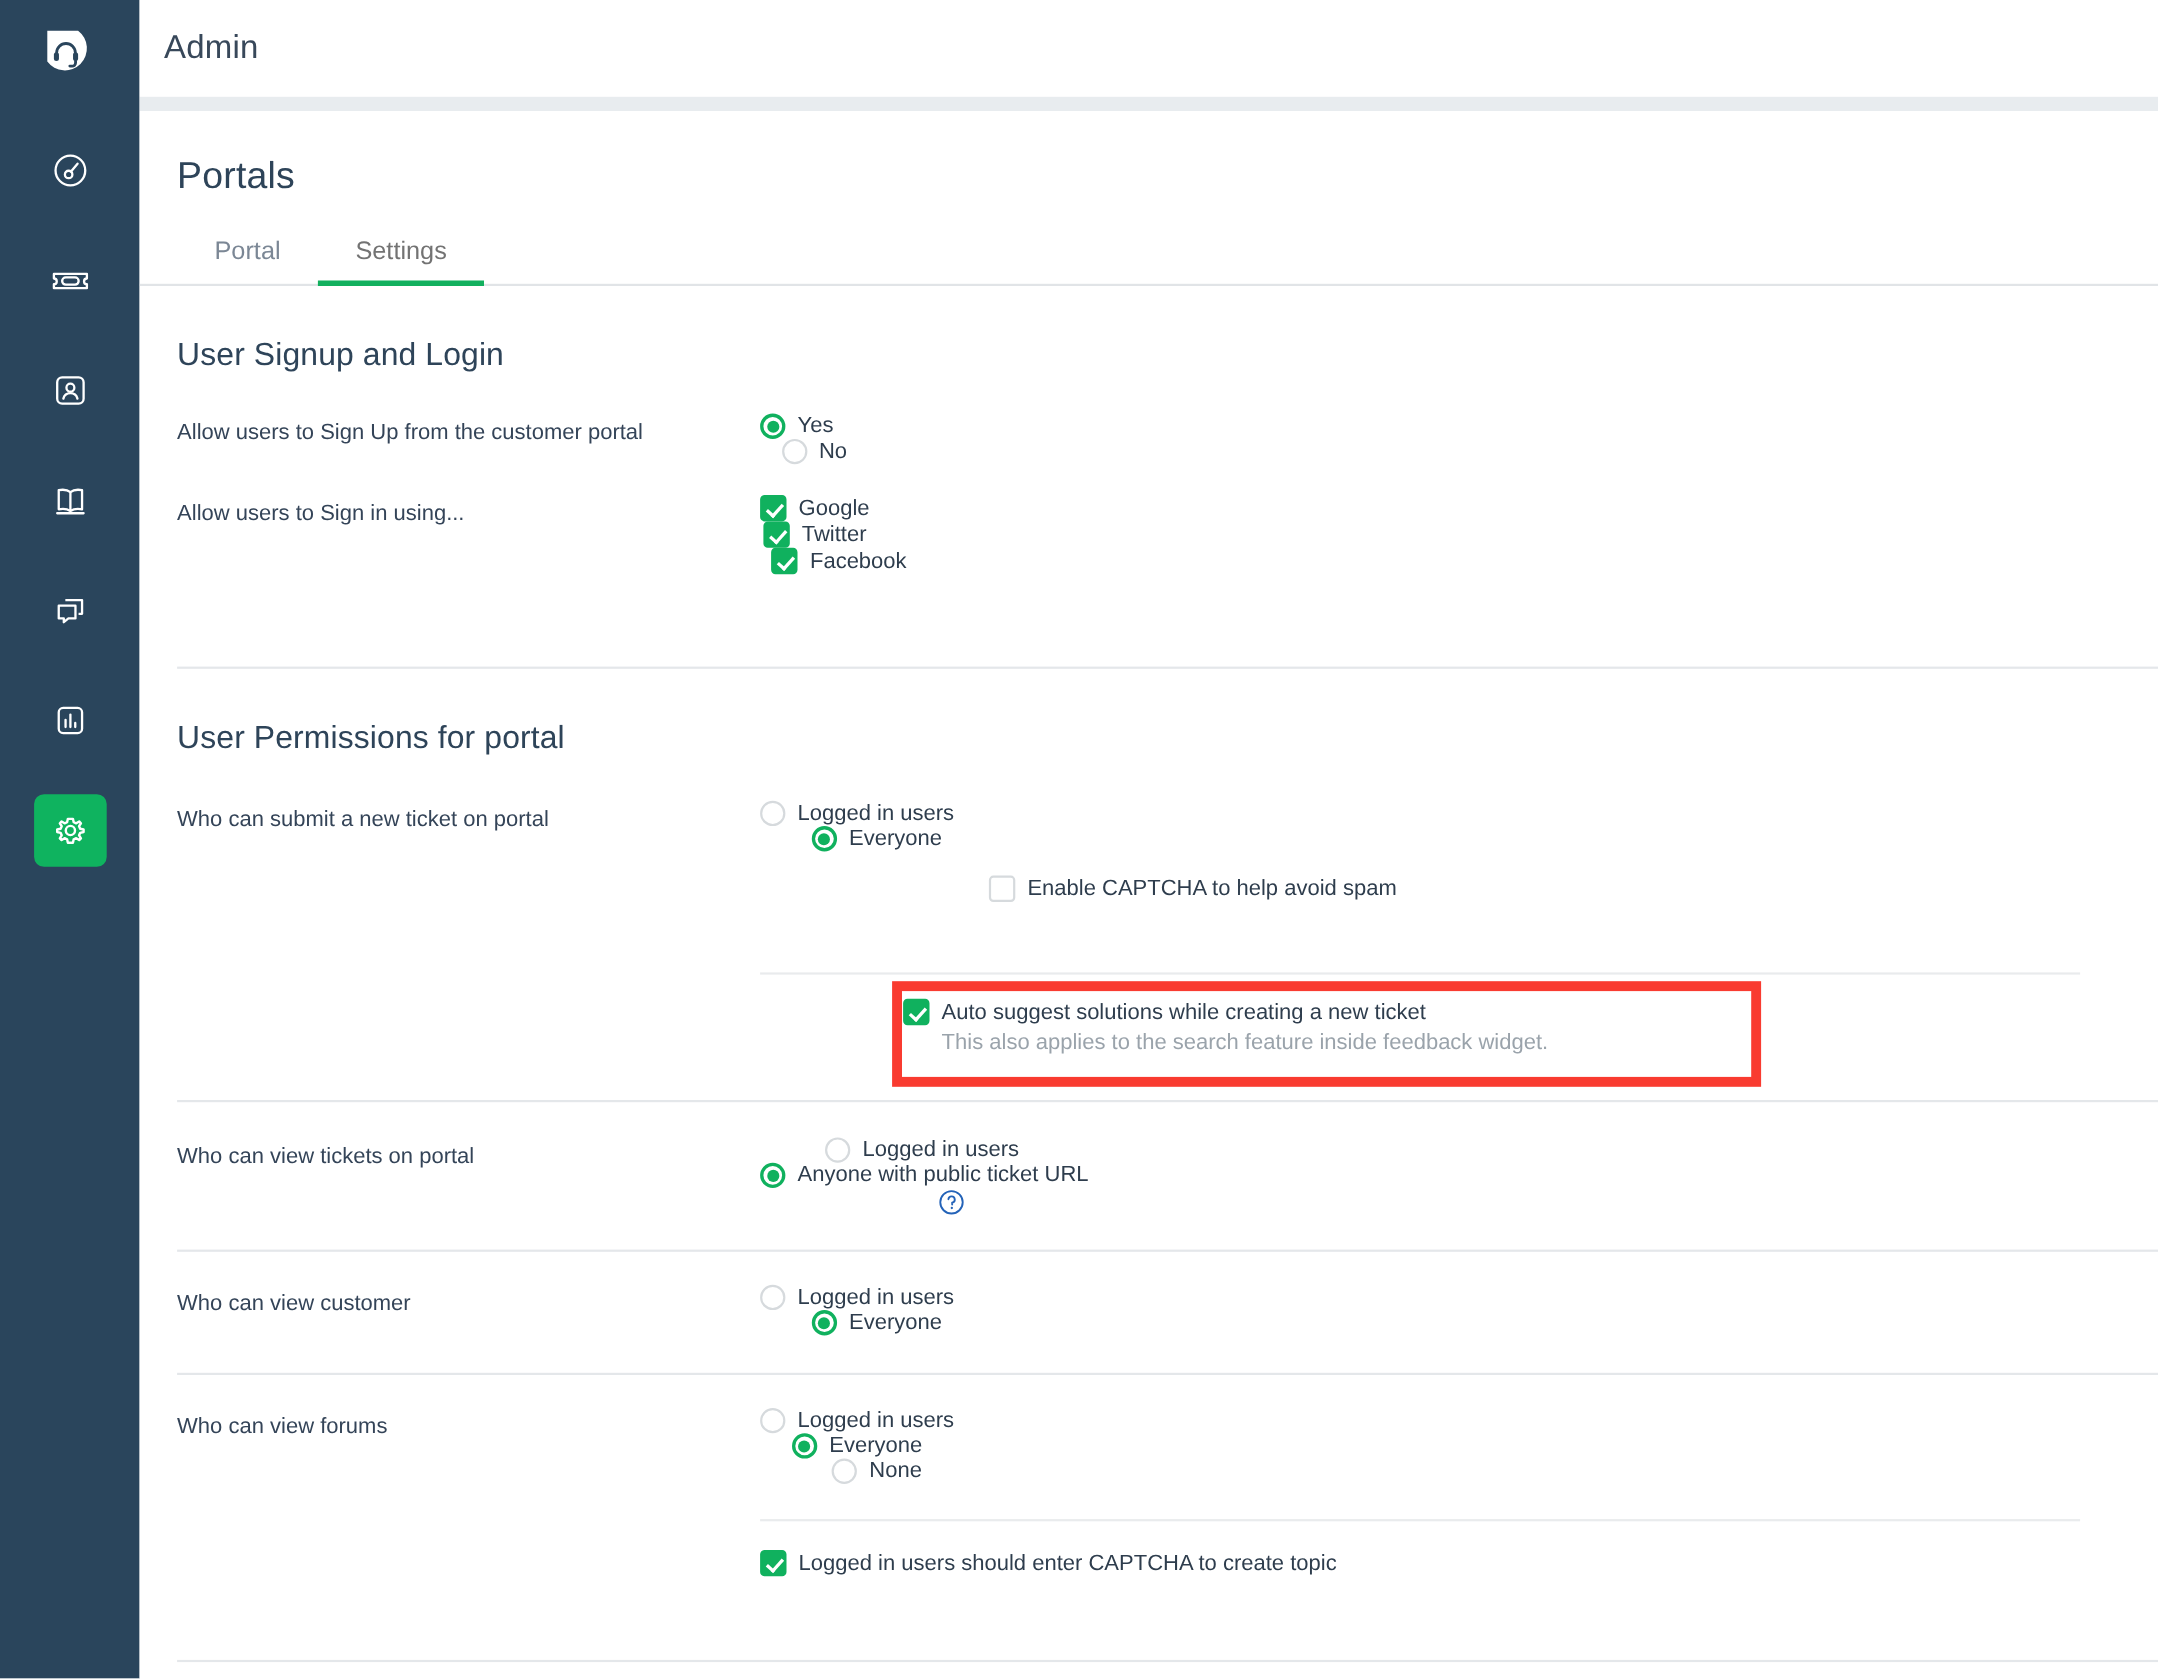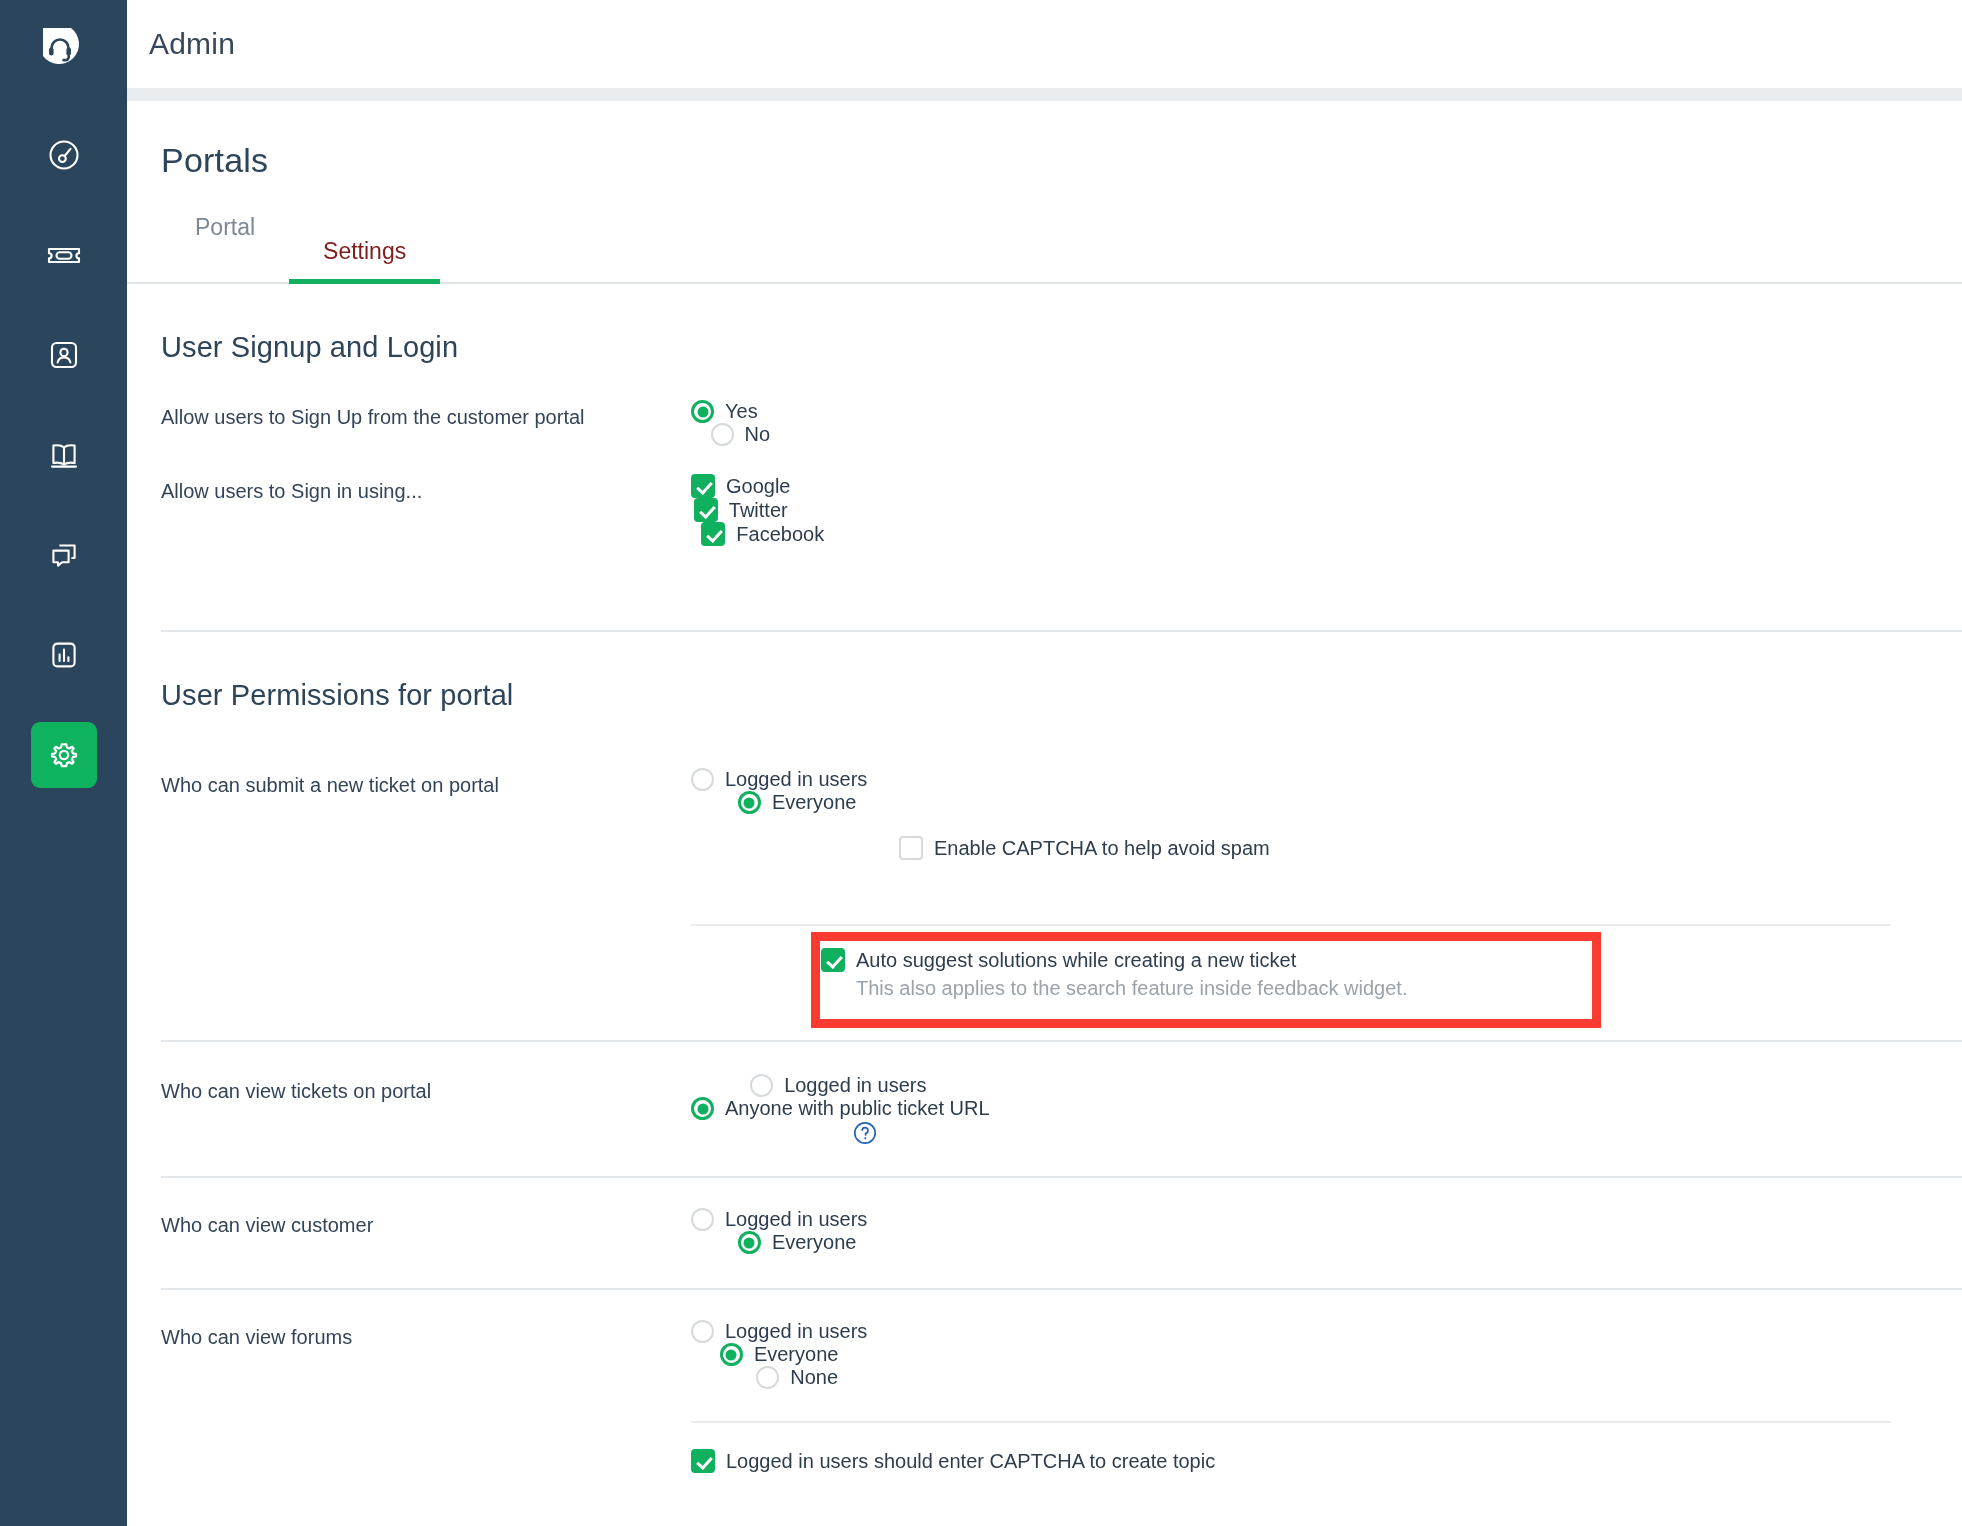--- a/index.html
+++ b/index.html
@@ -43,21 +43,21 @@
 
   .tabs { display: flex; margin-top: 34px; padding-left: 34px; position: relative; }
   .tabs::after {
     content: ""; position: absolute; left: 0; right: 0; bottom: 0;
     height: 2px; background: #e1e4e7;
   }
   .tab {
     font-size: 23px; color: #7b8795; padding: 0 34px 19px 34px;
     cursor: pointer; position: relative; font-weight: 400;
   }
-  .tab.active { color: #7f1d1d; margin-top: 24px; }
+  .tab.active { color: #737373; }
   .tab.active::after {
     content: ""; position: absolute; left: 0; right: 0; bottom: 0;
     height: 5px; background: #12b05e; z-index: 2;
   }
 
   .section { padding-left: 34px; }
   .section-title {
     font-size: 29px; color: #2e4459; font-weight: 400;
     margin-top: 47px; margin-bottom: 10px; letter-spacing: .1px;
   }
@@ -237,21 +237,21 @@
             </label>
           </div>
         </div>
 
         <div class="divider" style="margin-top:84px; margin-right:0;"></div>
       </div>
 
       <div class="section">
         <div class="section-title">User Permissions for portal</div>
 
-        <div class="row" style="margin-top:56px;">
+        <div class="row" style="margin-top:40px;">
           <div class="row-label">Who can submit a new ticket on portal</div>
           <div class="row-controls">
             <label class="opt" style="margin-right:36px;">
               <span class="radio"></span>
               <span class="opt-label">Logged in users</span>
             </label>
             <label class="opt">
               <span class="radio on"></span>
               <span class="opt-label">Everyone</span>
             </label>

